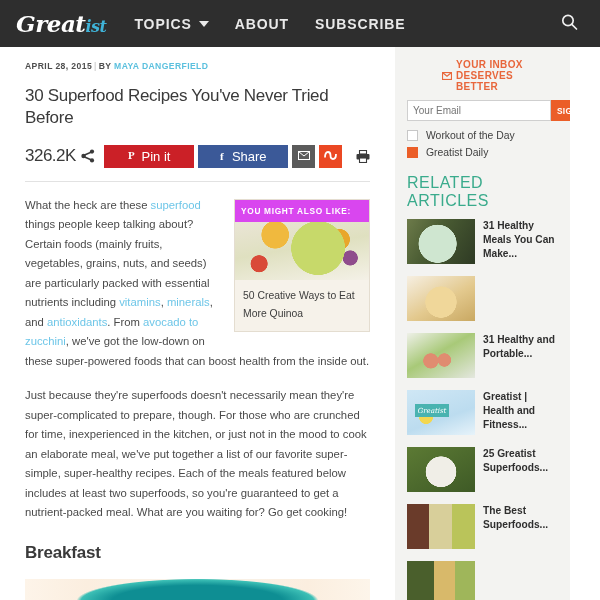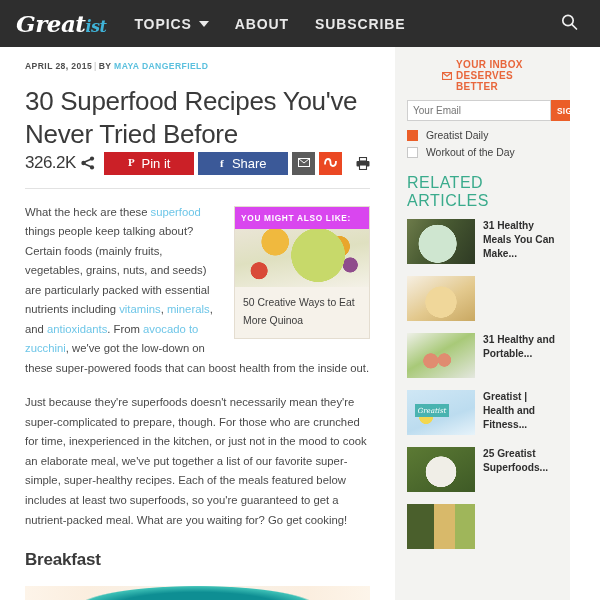--- a/index.html
+++ b/index.html
@@ -78,25 +78,26 @@
   .byline {
     font-size: 8.6px;
     font-weight: bold;
     letter-spacing: 0.4px;
     color: #4d4d4d;
     margin-bottom: 14px;
   }
   .byline .sep { color: #bbb; font-weight: normal; padding: 0 2px; }
   .byline .author { color: #5bc0de; }
   h1.headline {
-    font-size: 26px;
+    font-size: 17px;
     line-height: 1.28;
     font-weight: normal;
     color: #3a3a3a;
     letter-spacing: -0.3px;
+    margin-bottom: 16px;
   }
 
   
   .sharebar { display: flex; align-items: center; height: 23px; margin-bottom: 13px; }
   .sharecount {
     font-size: 17px; color: #3a3a3a; letter-spacing: -0.5px;
     margin-right: 5px;
   }
   .share-glyph { margin-right: 9px; display: flex; align-items: center; }
   .btn {
@@ -377,27 +378,27 @@
       </span>
       <span>YOUR INBOX DESERVES BETTER</span>
     </div>
 
     <div class="signup-row">
       <input class="email-input" type="text" placeholder="Your Email" style="">
       <button class="signup-btn">SIGN ME UP!</button>
     </div>
 
     <div class="check-row">
+      <span class="cbox"></span>
+      <span class="check-lbl">Workout of the Day</span>
+    </div>
+    <div class="check-row">
       <span class="cbox on"></span>
       <span class="check-lbl">Greatist Daily</span>
     </div>
-    <div class="check-row">
-      <span class="cbox"></span>
-      <span class="check-lbl">Workout of the Day</span>
-    </div>
 
     <div class="sb-title">RELATED ARTICLES</div>
 
     <div class="ra-item">
       <div class="ra-thumb t1"></div>
       <div class="ra-text">31 Healthy Meals You Can Make...</div>
     </div>
     <div class="ra-item">
       <div class="ra-thumb t2"></div>
     </div>
@@ -409,17 +410,21 @@
       <div class="ra-thumb t4">
         <div class="ra-badge">Greatist</div>
       </div>
       <div class="ra-text">Greatist | Health and Fitness...</div>
     </div>
     <div class="ra-item">
       <div class="ra-thumb t5"></div>
       <div class="ra-text">25 Greatist Superfoods...</div>
     </div>
     <div class="ra-item">
+      <div class="ra-thumb t6"></div>
+      <div class="ra-text">The Best Superfoods...</div>
+    </div>
+    <div class="ra-item">
       <div class="ra-thumb t7"></div>
       <div class="ra-text"></div>
     </div>
   </div>
 </div>
 
 </body></html>

